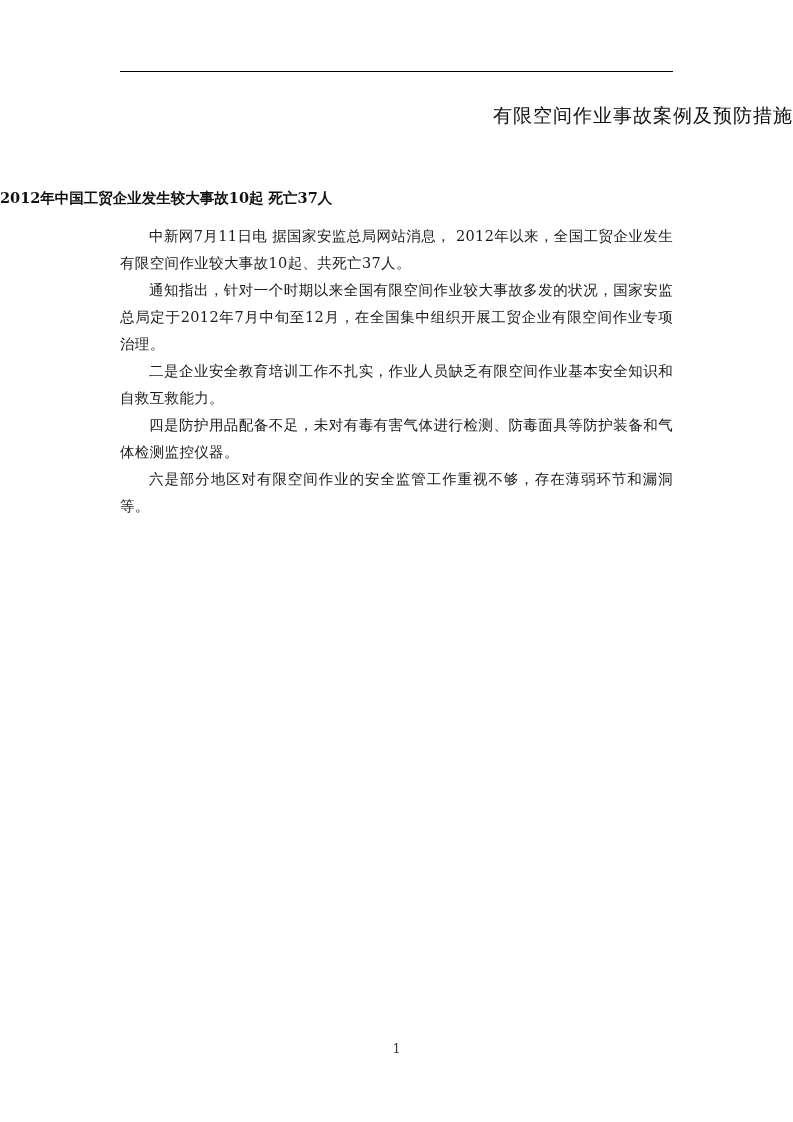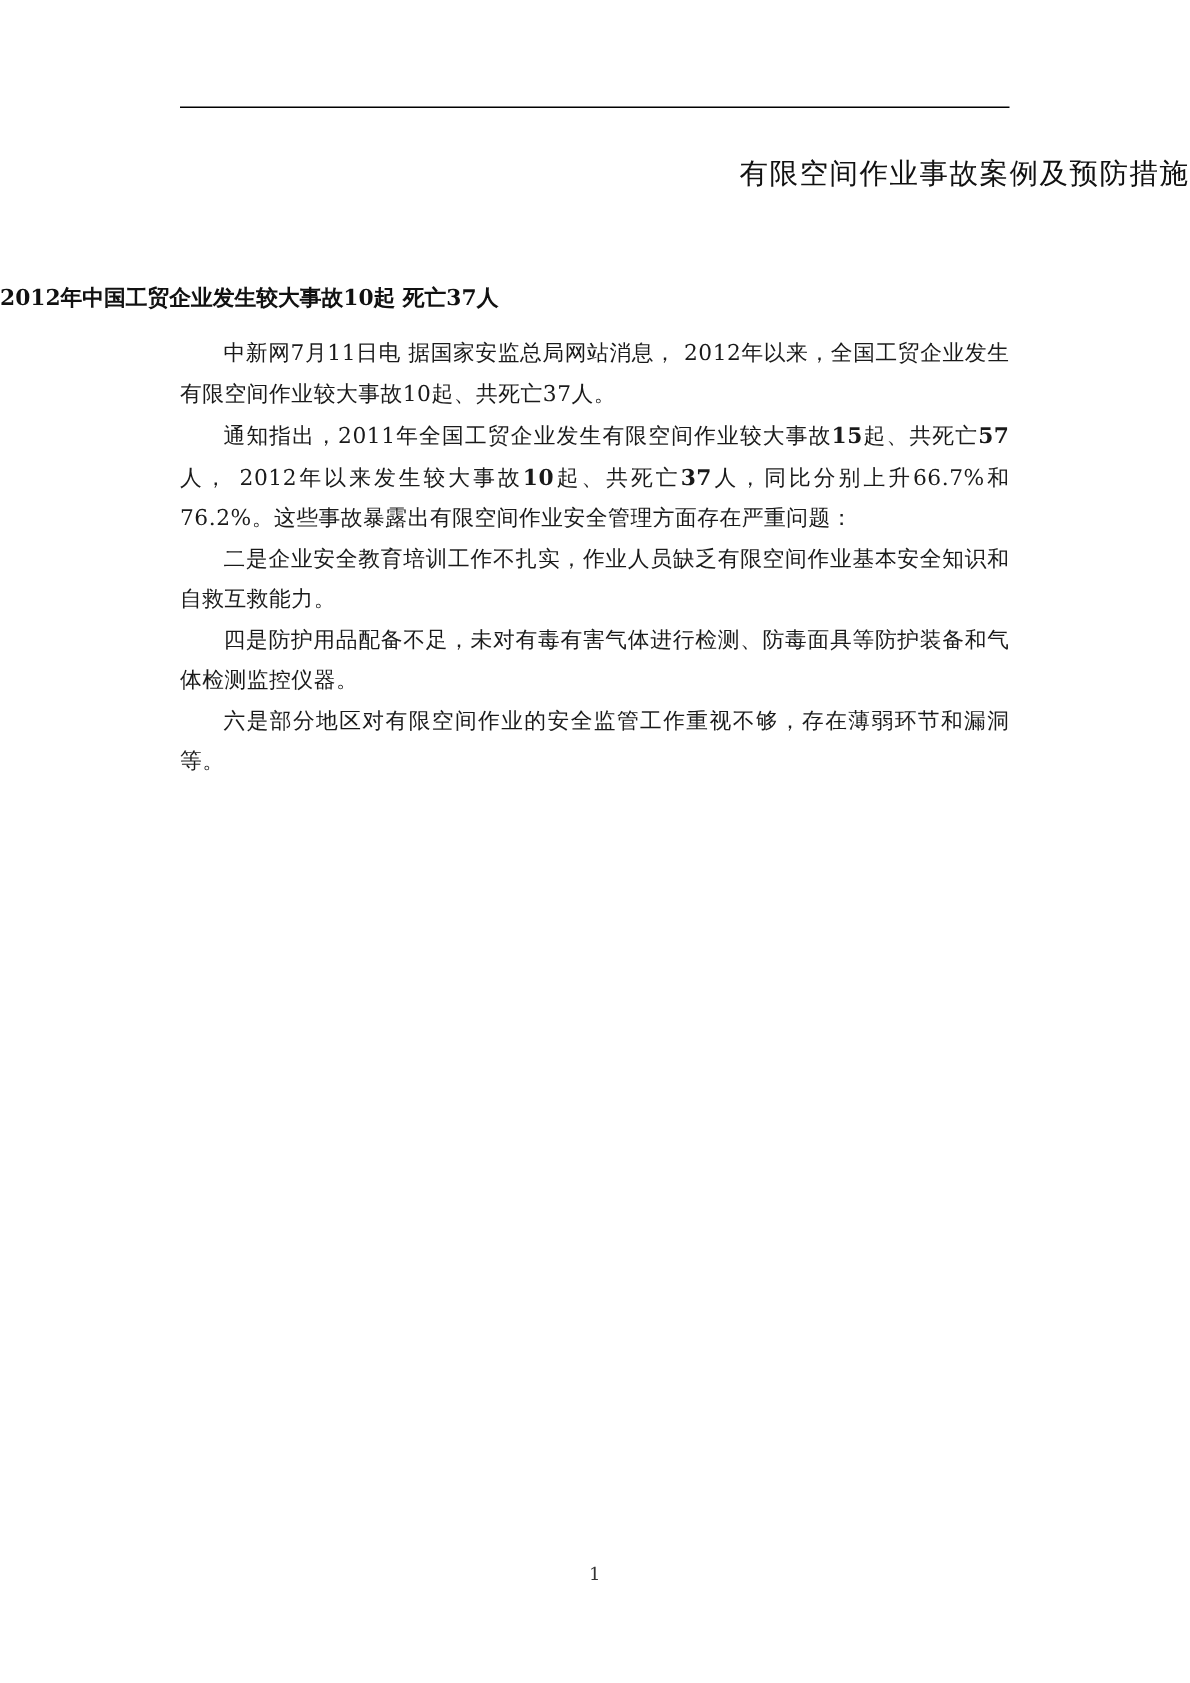--- a/index.html
+++ b/index.html
@@ -23,19 +23,19 @@
 <body>
 
 <div class="header-rule"></div>
 
 <h1 class="doc-title" style="margin:0;font-weight:normal;">有限空间作业事故案例及预防措施</h1>
 
 <h2 class="subtitle" style="margin:0;">2012年中国工贸企业发生较大事故10起 死亡37人</h2>
 
 <div class="body" id="doc-body">
     <p class="para"><span>中新网7月11日电 据国家安监总局网站消息， 2012年以来，全国工贸企业发生有限空间作业较大事故10起、共死亡37人。</span></p>
-    <p class="para"><span>通知指出，2011年全国工贸企业发生有限空间作业较大事故</span><b>15</b><span>起、共死亡</span><b>57</b><span>人， 2012年以来发生较大事故</span><b>10</b><span>起、共死亡</span><b>37</b><span>人，同比分别上升66.7%和76.2%。这些事故暴露出有限空间作业安全管理方面存在严重问题：</span></p>
+    <p class="para"><span>通知指出，针对一个时期以来全国有限空间作业较大事故多发的状况，国家安监总局定于2012年7月中旬至12月，在全国集中组织开展工贸企业有限空间作业专项治理。</span></p>
     <p class="para"><span>二是企业安全教育培训工作不扎实，作业人员缺乏有限空间作业基本安全知识和自救互救能力。</span></p>
     <p class="para"><span>四是防护用品配备不足，未对有毒有害气体进行检测、防毒面具等防护装备和气体检测监控仪器。</span></p>
     <p class="para"><span>六是部分地区对有限空间作业的安全监管工作重视不够，存在薄弱环节和漏洞等。</span></p>
   </div>
 
 <div class="page-number">1</div>
 
 </body></html>

